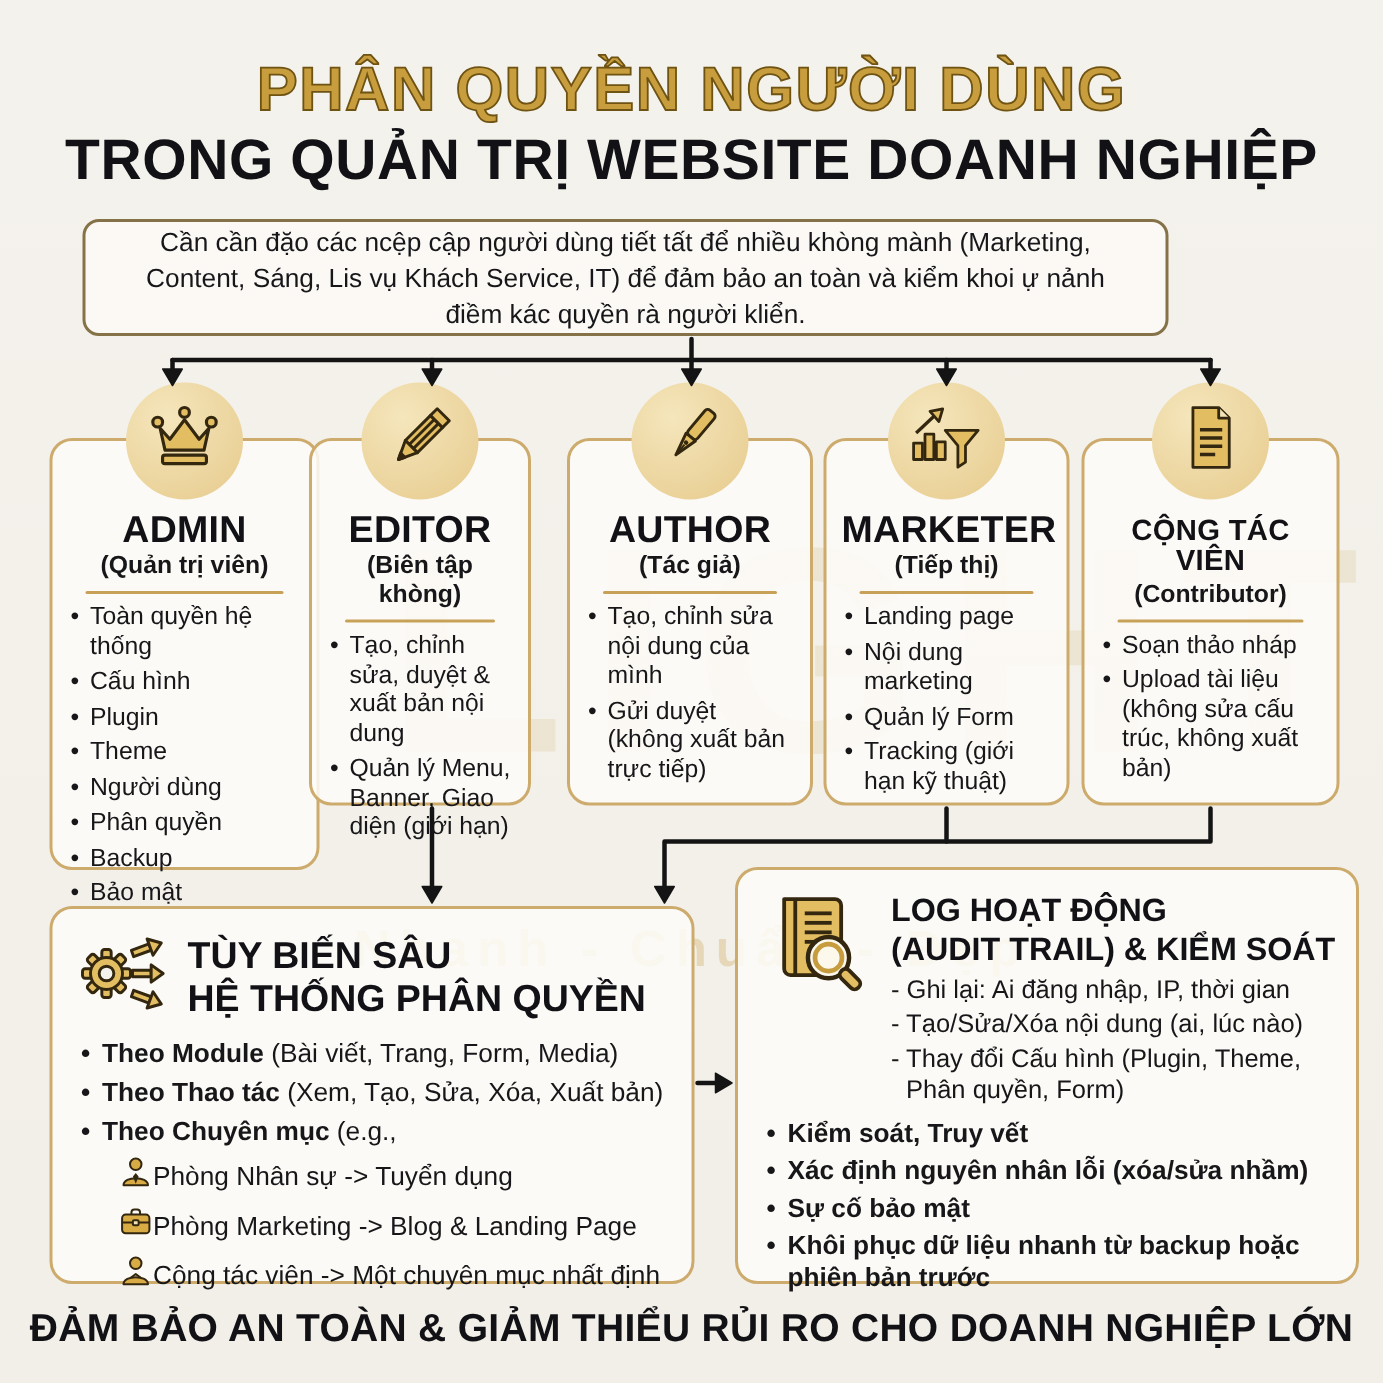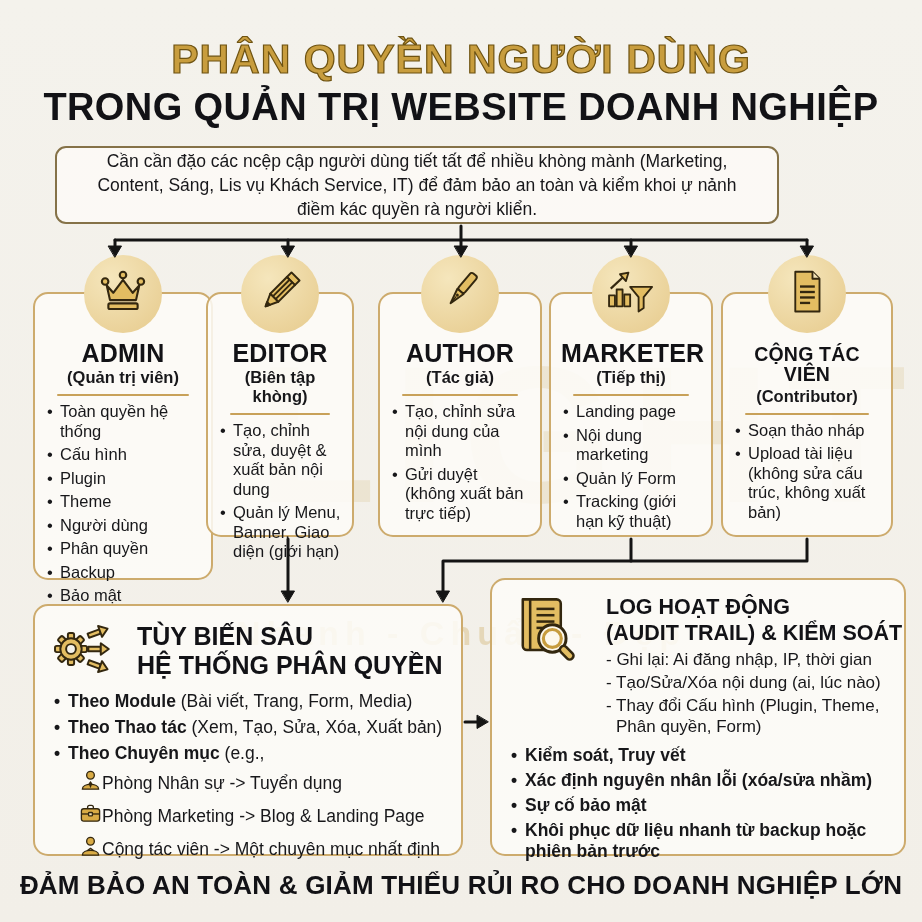--- a/index.html
+++ b/index.html
@@ -44,21 +44,21 @@
   .role-sub { font-size:16.5px; font-weight:600; margin-top:2px; }
   .role-divider { height:2px; background:#c8a159; margin:7px 12px 6px; border-radius:1px; }
   .role-list { list-style:none; text-align:left; font-size:16.5px; line-height:1.18; }
   .role-list li { position:relative; padding-left:15px; margin-bottom:4px; }
   .role-list li::before { content:"•"; position:absolute; left:2px; top:0; }
   
   .panel { position:absolute; background:rgba(253,252,248,.86); border:2px solid #cdab6d;
     border-radius:15px; padding:14px 16px; z-index:2; }
   .panel-left  { left:33px;  top:604px; width:430px; height:252px; }
   .panel-right { left:490px; top:578px; width:416px; height:278px; }
-  .panel-header { display:flex; align-items:center; gap:22px; }
+  .panel-header { display:flex; align-items:center; gap:10px; }
   .panel-title { font-weight:bold; font-size:25px; line-height:1.16; color:#121216; white-space:nowrap; }
   .panel-right .panel-title { font-size:21.5px; line-height:1.22; }
   .custom-list { list-style:none; margin-top:9px; font-size:17.5px; }
   .custom-list li { position:relative; padding-left:17px; margin-bottom:5px; }
   .custom-list li::before { content:"•"; position:absolute; left:3px; font-weight:bold; }
   .custom-list .b { font-weight:bold; }
   .examples { margin-left:28px; margin-top:1px; }
   .example-row { display:flex; align-items:center; gap:0; font-size:17.5px; margin-bottom:5px; }
   .audit-dash { margin-top:4px; font-size:17px; line-height:1.22; }
   .audit-dash .dash-item { padding-left:10px; text-indent:-10px; margin-bottom:2px; }

